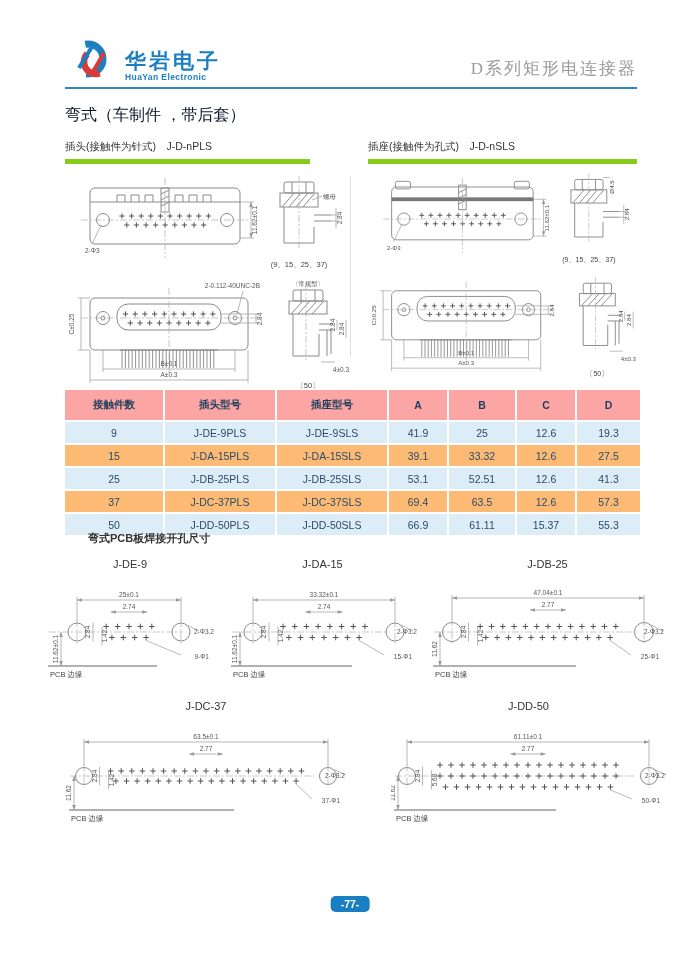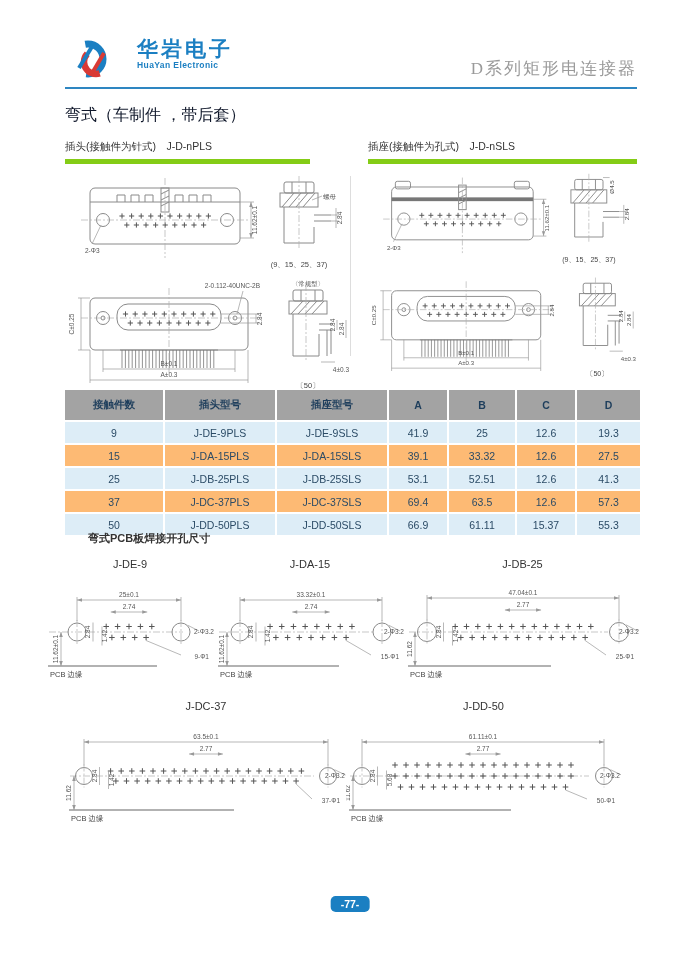--- a/index.html
+++ b/index.html
@@ -2,21 +2,21 @@
 <html><head>
 <meta charset="utf-8">
 <style>
   html,body{margin:0;padding:0;background:#fff}
   body{width:700px;height:956px;position:relative;overflow:hidden;
        font-family:"Liberation Sans","DejaVu Sans",sans-serif;color:#333}
 
   
   .header{position:absolute;left:65px;top:30px;width:572px;height:52px;display:flex;
           justify-content:space-between;align-items:flex-end}
-  .logo{display:flex;align-items:flex-start;gap:20px}
+  .logo{display:flex;align-items:flex-end;gap:8px}
   .logo-icon{width:52px;height:44px}
   .brand-cn{font-size:21px;font-weight:bold;color:#1b7fc2;letter-spacing:3px;line-height:1.05}
   .brand-en{font-size:8.5px;font-weight:bold;color:#1b7fc2;letter-spacing:.4px}
   .doc-title{font-family:"Liberation Serif","DejaVu Serif",serif;font-size:17px;
              color:#9a9a9a;letter-spacing:2px;padding-bottom:2px}
   .header-rule{position:absolute;left:65px;top:87px;width:572px;height:2px;background:#2e86c1}
 
   .section-title{position:absolute;left:65px;top:105px;font-size:16px;font-weight:normal;color:#0f172a}
 
   
@@ -39,29 +39,29 @@
   .comb{stroke:#777;stroke-width:.8;fill:none}
   .edge{stroke:#999;stroke-width:1.6;fill:none}
   .dt{font-size:6.5px;fill:#555}
   .caption{font-size:7.5px;fill:#444}
   .ar{fill:#999;stroke:none}
   .fillbar{fill:#777;stroke:none}
 
   
   .spec-table{position:absolute;left:65px;top:388px;width:575px;border-collapse:separate;
               border-spacing:0 2px;font-size:10.5px;color:#2b4b66;text-align:center;table-layout:fixed}
-  .spec-table th{background:#a3a3a3;color:#1e3e5c;font-weight:600;height:28px;border-right:2px solid #fff}
+  .spec-table th{background:#fca5a5;color:#1e3e5c;font-weight:600;height:28px;border-right:2px solid #fff}
   .spec-table td{height:19px;border-right:2px solid #fff}
   .spec-table th:last-child,.spec-table td:last-child{border-right:none}
   tr.light td{background:#ddedf7}
   tr.mid td{background:#fdba74}
 
   
   .pcb-title{position:absolute;left:88px;top:531px;font-size:11px;font-weight:600;color:#333}
-  .pcb-row{position:absolute;display:flex;align-items:flex-start}
+  .pcb-row{position:absolute;display:flex;justify-content:space-between;align-items:flex-start}
   .pcb-row-1{left:45px;top:558px;width:620px}
   .pcb-row-2{left:66px;top:700px;width:600px}
   .pcb-fig{margin:0}
   .pcb-name{text-align:center;font-size:11px;color:#333;margin-bottom:4px}
 
   
   .page-badge{position:absolute;left:50%;top:896px;transform:translateX(-50%);
               background:#1a7fc2;color:#fff;border-radius:5px;padding:2px 10px;
               font-size:10.5px;font-weight:bold}
 </style>

